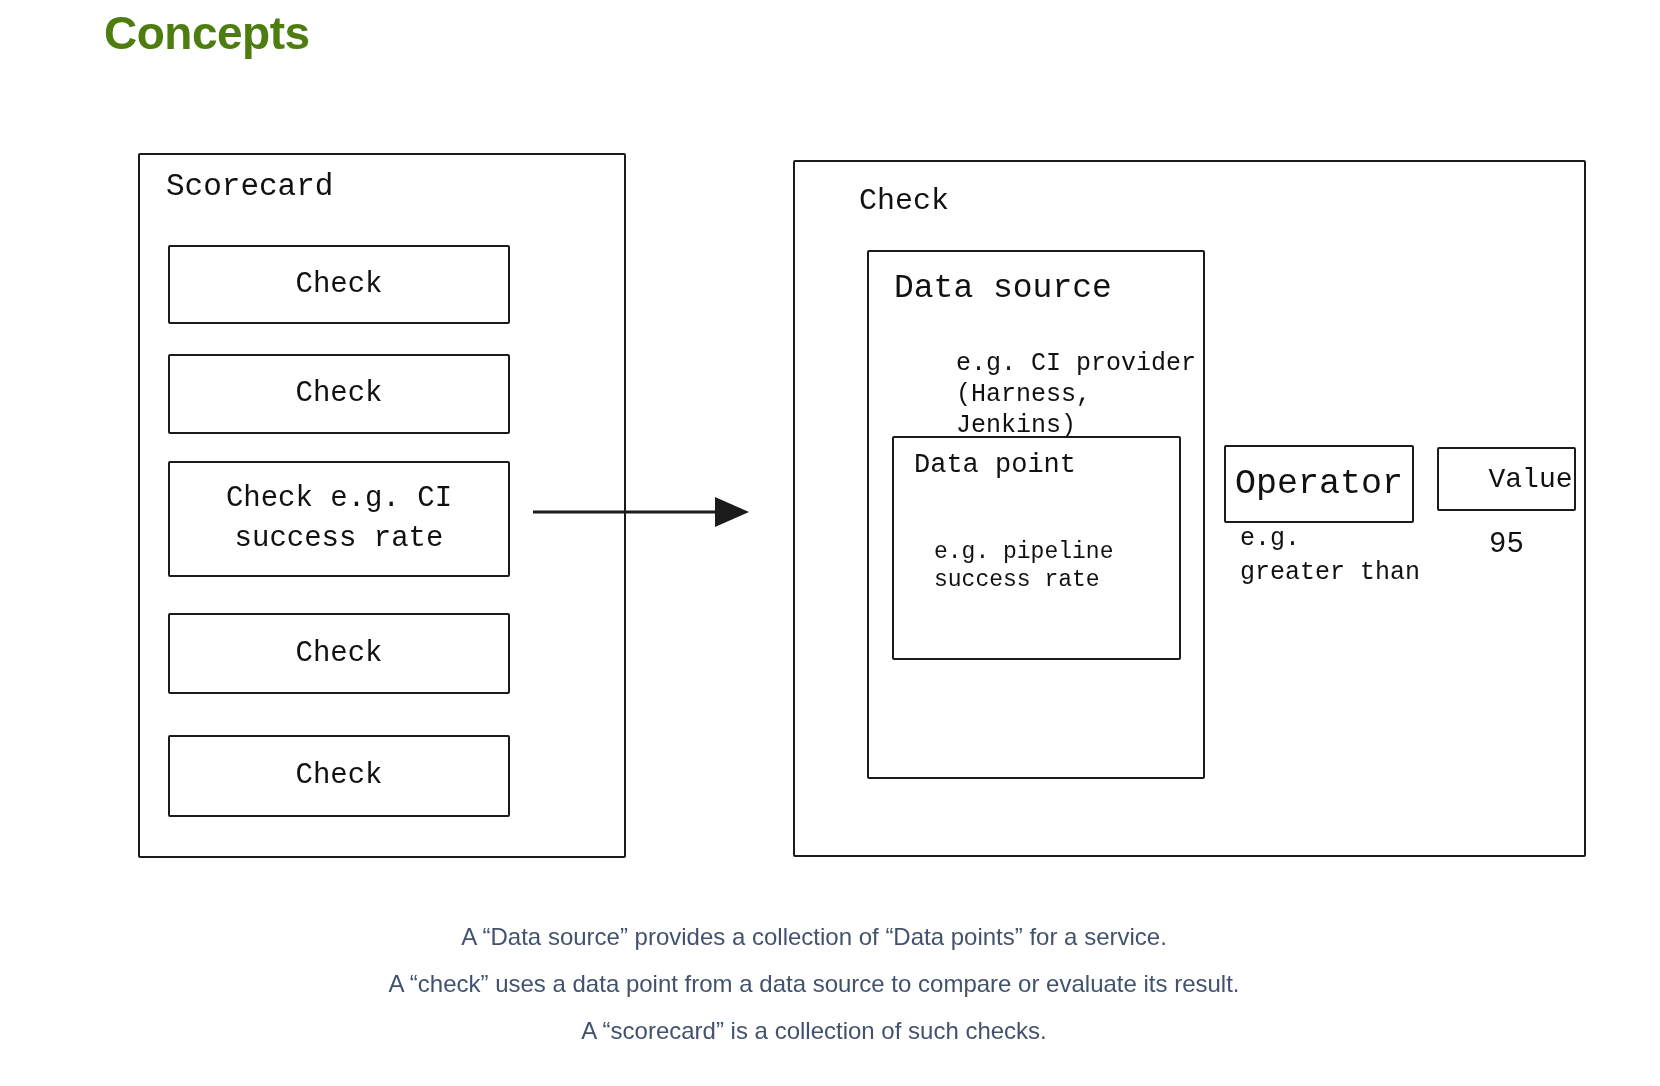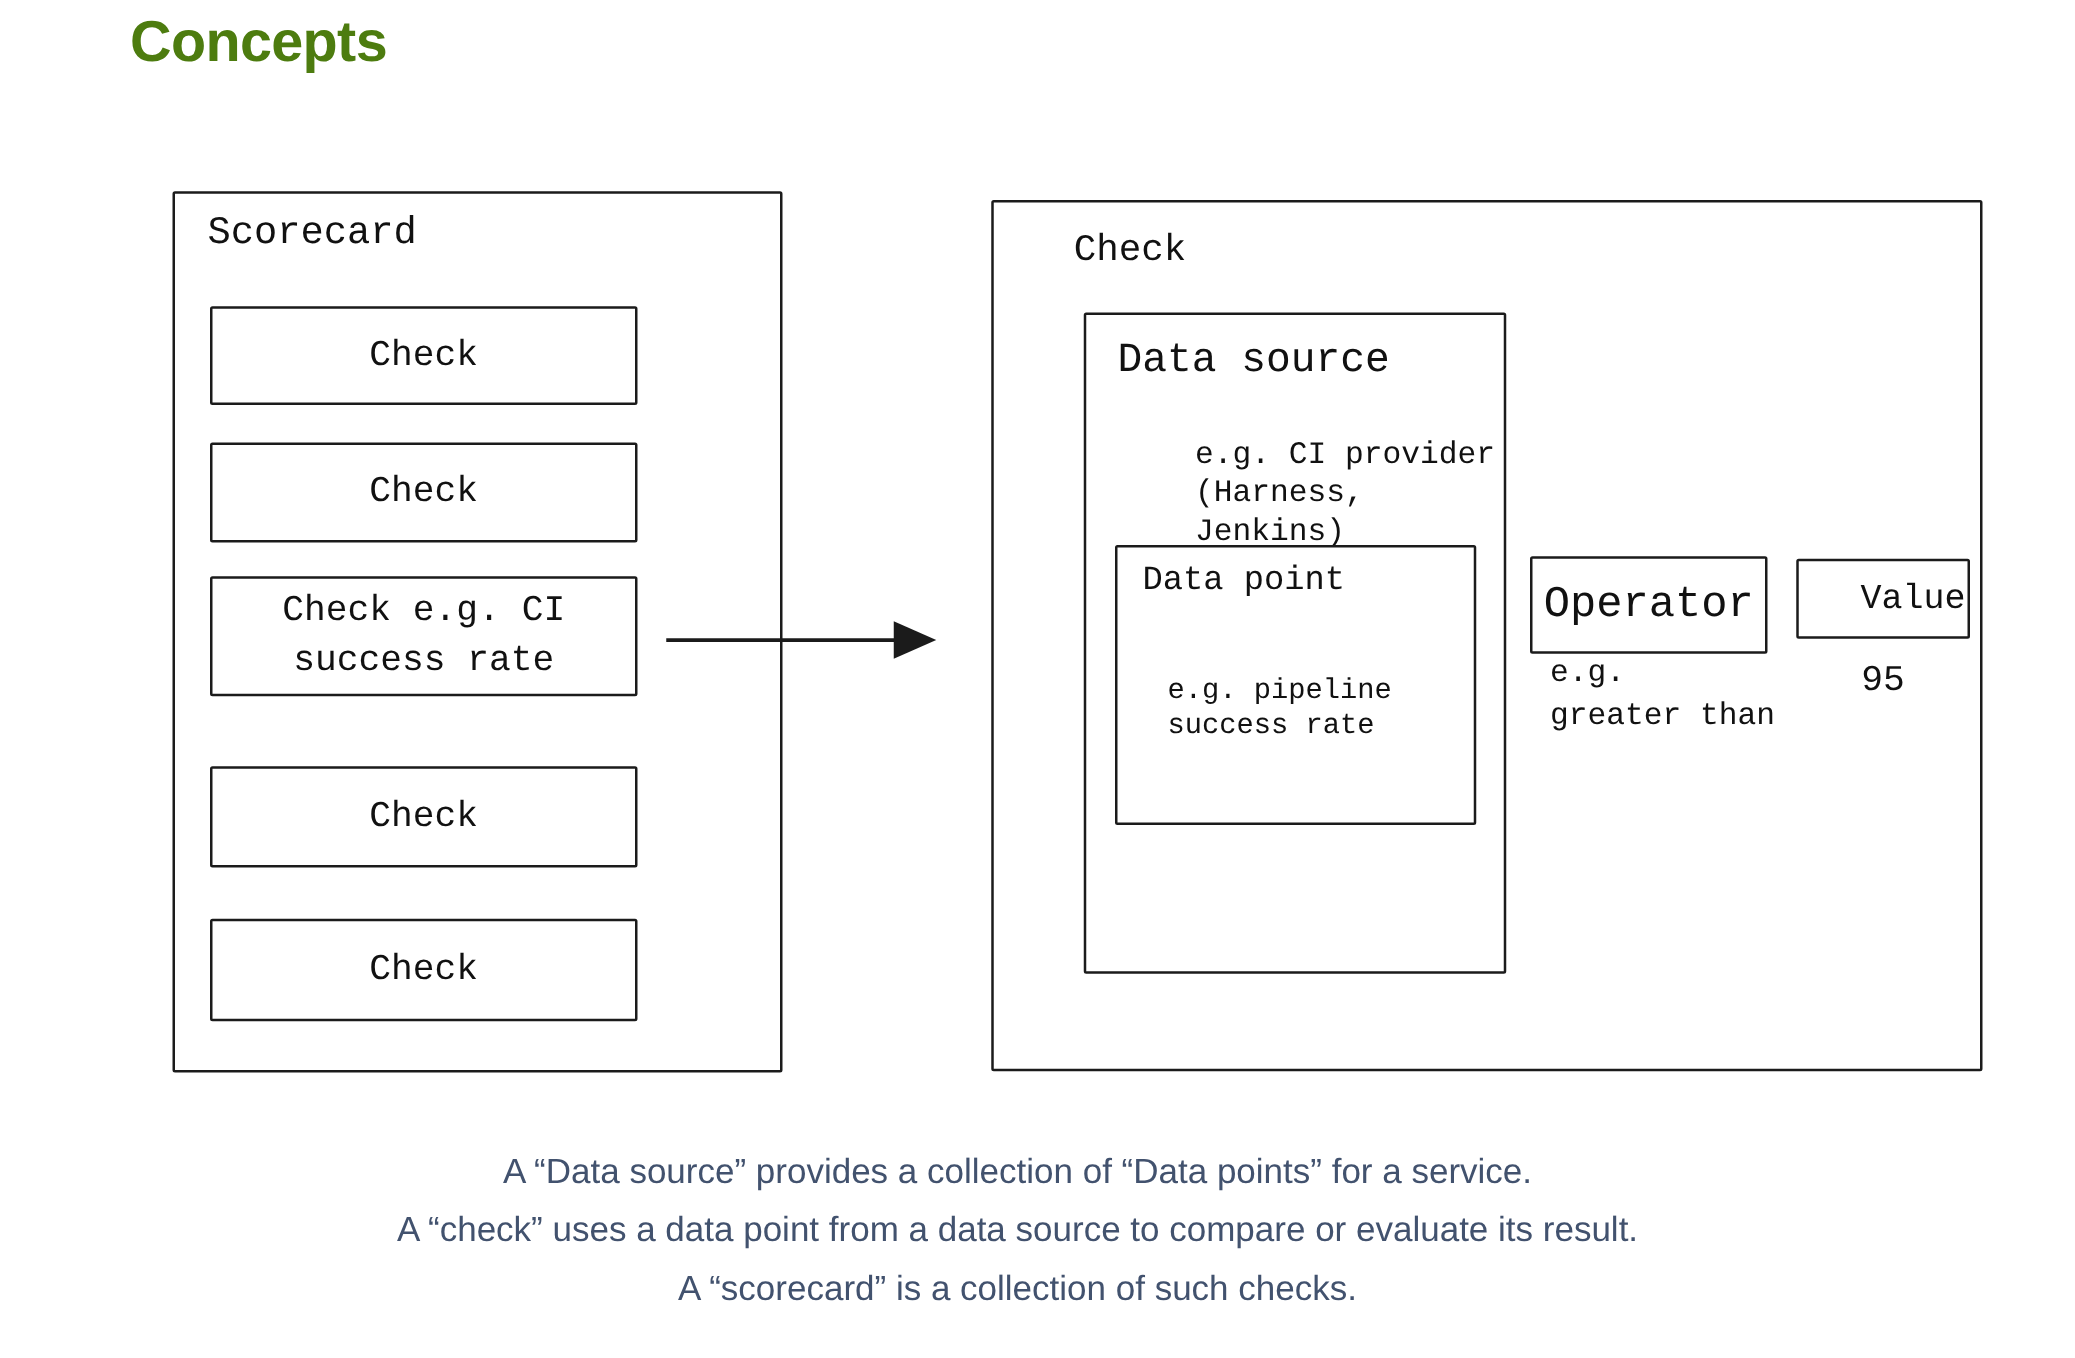--- a/index.html
+++ b/index.html
@@ -118,39 +118,39 @@
     left: 525px;
     top: 490px;
   }
   .captions {
     position: absolute;
     left: 0;
     top: 913px;
     width: 1628px;
     text-align: center;
     color: #42526E;
-    font-size: 28px;
+    font-size: 24px;
     line-height: 47px;
     font-family: "Liberation Sans", sans-serif;
   }
   .caption-line { margin: 0; }
 </style>
 </head>
 <body>
 
 <div class="canvas">
 
   <h1 class="page-title">Concepts</h1>
 
   <div class="box" style="left:138px; top:153px; width:488px; height:705px;">
     <div class="hand scorecard-label">Scorecard</div>
 
     <div class="hand check-item" style="top:90px;  height:79px;">Check</div>
     <div class="hand check-item" style="top:199px; height:80px;">Check</div>
-    <div class="hand check-item" style="top:306px; height:96px;">Check e.g. CI success rate</div>
+    <div class="hand check-item" style="top:306px; height:116px;">Check e.g. CI success rate</div>
     <div class="hand check-item" style="top:458px; height:81px;">Check</div>
     <div class="hand check-item" style="top:580px; height:82px;">Check</div>
   </div>
 
   <svg class="arrow-svg" width="235" height="44" viewBox="0 0 235 44">
     <line x1="8" y1="22" x2="192" y2="22" stroke="#1b1b1b" stroke-width="3"></line>
     <polygon points="190,7 224,22 190,37" fill="#1b1b1b"></polygon>
   </svg>
 
   <div class="box" style="left:793px; top:160px; width:793px; height:697px;">

